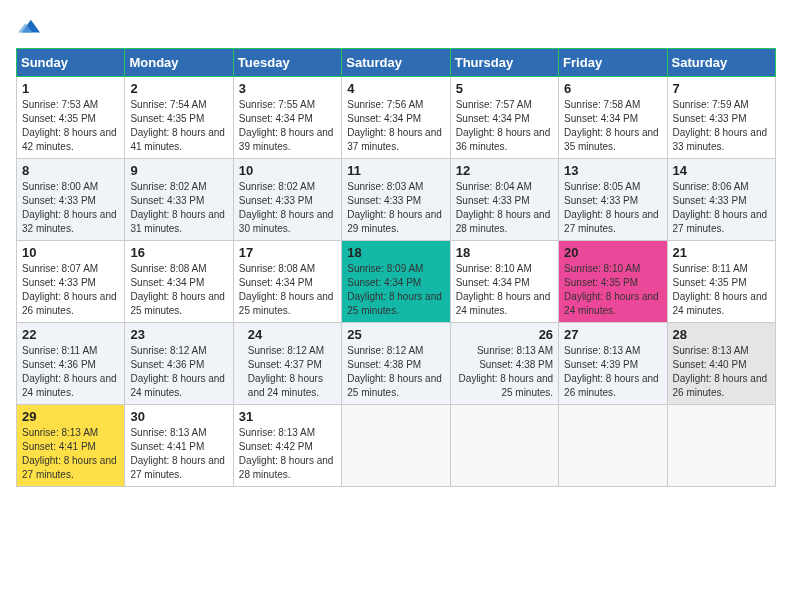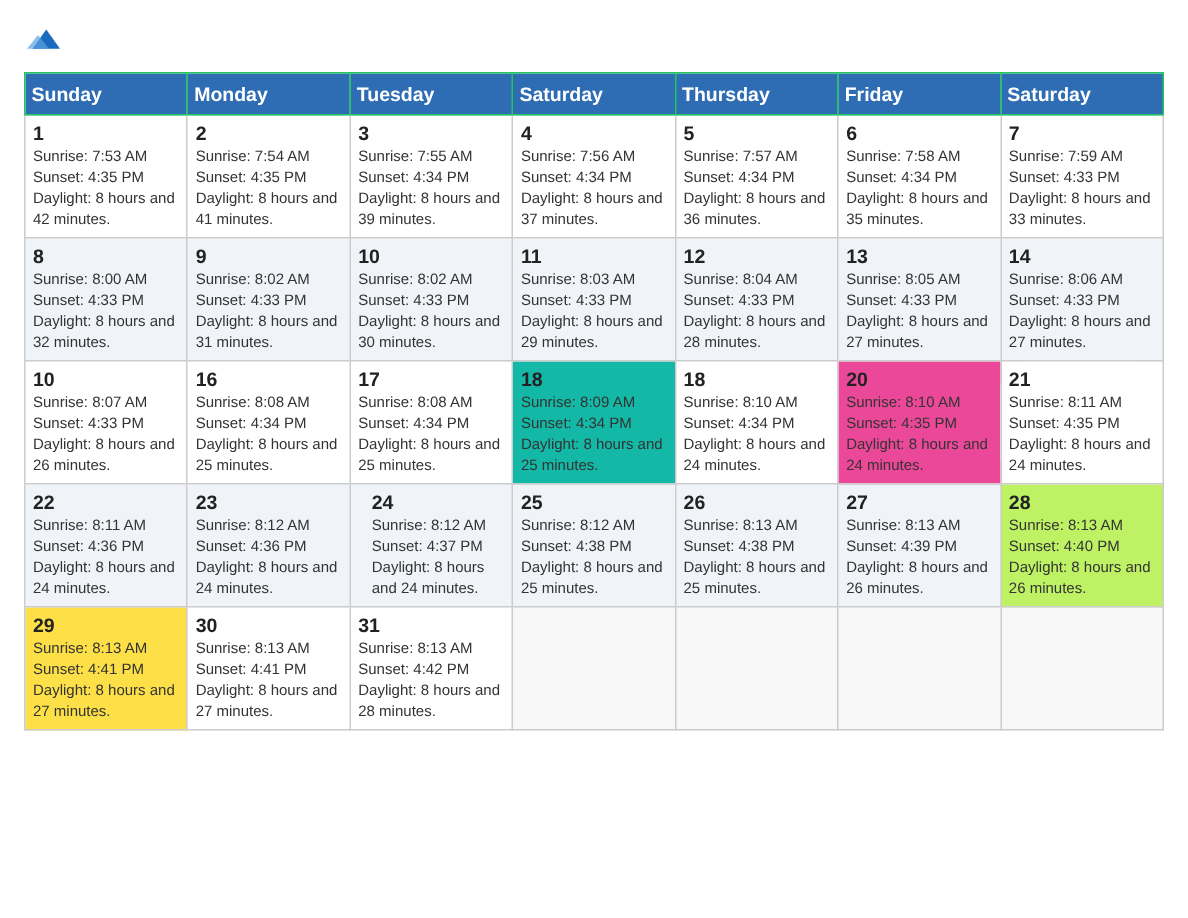--- a/index.html
+++ b/index.html
@@ -230,29 +230,29 @@
         <span class="day-info">Sunrise: 8:12 AM<br>Sunset: 4:36 PM<br>Daylight: 8 hours and 24 minutes.</span>
       </td>
         <td style="background: rgb(240, 244, 249); padding-left: 14px;">
         <span class="day-number">24</span>
         <span class="day-info">Sunrise: 8:12 AM<br>Sunset: 4:37 PM<br>Daylight: 8 hours and 24 minutes.</span>
       </td>
         <td style="background: rgb(240, 244, 249); margin-top: 38px;">
         <span class="day-number">25</span>
         <span class="day-info">Sunrise: 8:12 AM<br>Sunset: 4:38 PM<br>Daylight: 8 hours and 25 minutes.</span>
       </td>
-        <td style="background: rgb(240, 244, 249);">
+        <td style="background: rgb(240, 244, 249); text-align: right;">
         <span class="day-number">26</span>
         <span class="day-info">Sunrise: 8:13 AM<br>Sunset: 4:38 PM<br>Daylight: 8 hours and 25 minutes.</span>
       </td>
         <td style="background: rgb(240, 244, 249);">
         <span class="day-number">27</span>
         <span class="day-info">Sunrise: 8:13 AM<br>Sunset: 4:39 PM<br>Daylight: 8 hours and 26 minutes.</span>
       </td>
-        <td style="background: #bef264;">
+        <td style="background: #e5e5e5;">
         <span class="day-number">28</span>
         <span class="day-info">Sunrise: 8:13 AM<br>Sunset: 4:40 PM<br>Daylight: 8 hours and 26 minutes.</span>
       </td>
       </tr>
       <tr class="last-row">
         <td style="background: #fde047;">
         <span class="day-number">29</span>
         <span class="day-info">Sunrise: 8:13 AM<br>Sunset: 4:41 PM<br>Daylight: 8 hours and 27 minutes.</span>
       </td>
         <td style="background: rgb(255, 255, 255);">

